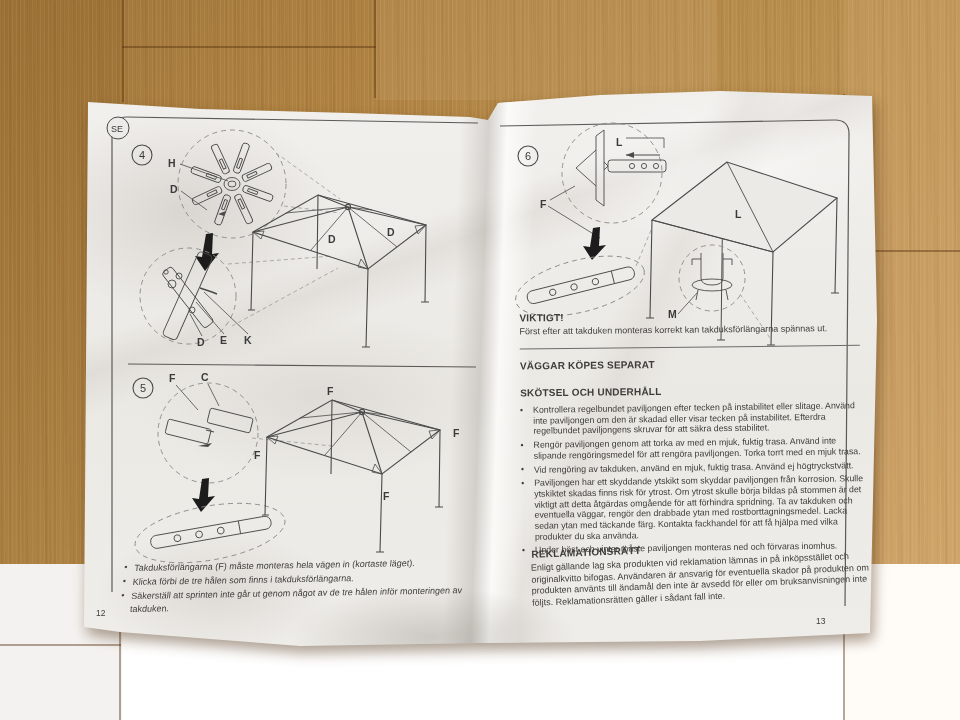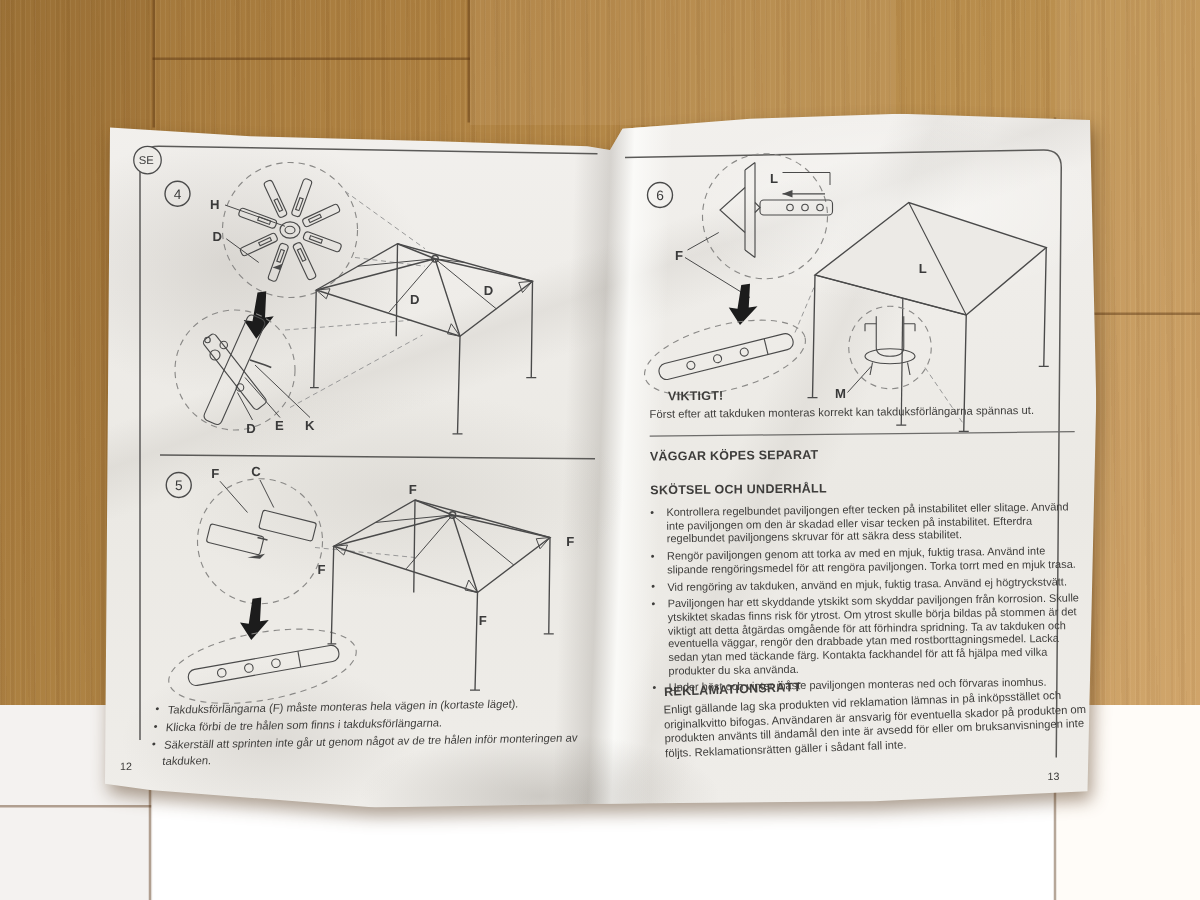--- a/index.html
+++ b/index.html
@@ -270,34 +270,34 @@
     </svg>
 
     <div class="txt left-bullets">
       <div class="b"><span>Takduksförlängarna (F) måste monteras hela vägen in (kortaste läget).</span></div>
       <div class="b"><span>Klicka förbi de tre hålen som finns i takduksförlängarna.</span></div>
       <div class="b"><span>Säkerställ att sprinten inte går ut genom något av de tre hålen inför monteringen av takduken.</span></div>
     </div>
     <div class="txt pagenum" style="left:16px;top:520px">12</div>
 
     <div class="right-upper">
-      <div class="txt h-bold" style="left:452px;top:229px">VIKTIGT!</div>
+      <div class="txt h-bold" style="left:437px;top:229px">VIKTIGT!</div>
       <div class="txt body-s" style="left:437px;top:243px;width:352px">Först efter att takduken monteras korrekt kan takduksförlängarna spännas ut.</div>
       <div class="divline" style="left:437px;top:265px;width:340px"></div>
       <div class="txt h-bold" style="left:437px;top:277px">VÄGGAR KÖPES SEPARAT</div>
       <div class="txt h-bold" style="left:437px;top:304px">SKÖTSEL OCH UNDERHÅLL</div>
     </div>
 
     <div class="txt care-list">
       <div class="b"><span>Kontrollera regelbundet paviljongen efter tecken på instabilitet eller slitage. Använd inte paviljongen om den är skadad eller visar tecken på instabilitet. Efterdra regelbundet paviljongens skruvar för att säkra dess stabilitet.</span></div>
       <div class="b"><span>Rengör paviljongen genom att torka av med en mjuk, fuktig trasa. Använd inte slipande rengöringsmedel för att rengöra paviljongen. Torka torrt med en mjuk trasa.</span></div>
       <div class="b"><span>Vid rengöring av takduken, använd en mjuk, fuktig trasa. Använd ej högtryckstvätt.</span></div>
       <div class="b"><span>Paviljongen har ett skyddande ytskikt som skyddar paviljongen från korrosion. Skulle ytskiktet skadas finns risk för ytrost. Om ytrost skulle börja bildas på stommen är det viktigt att detta åtgärdas omgående för att förhindra spridning. Ta av takduken och eventuella väggar, rengör den drabbade ytan med rostborttagningsmedel. Lacka sedan ytan med täckande färg. Kontakta fackhandel för att få hjälpa med vilka produkter du ska använda.</span></div>
       <div class="b"><span>Under höst och vinter måste paviljongen monteras ned och förvaras inomhus.</span></div>
     </div>
 
     <div class="claims">
       <div class="txt h-bold" style="left:434px;top:477px">REKLAMATIONSRÄTT</div>
       <div class="txt body-s" style="left:433px;top:491px;width:354px">Enligt gällande lag ska produkten vid reklamation lämnas in på inköpsstället och originalkvitto bifogas. Användaren är ansvarig för eventuella skador på produkten om produkten använts till ändamål den inte är avsedd för eller om bruksanvisningen inte följts. Reklamationsrätten gäller i sådant fall inte.</div>
     </div>
-    <div class="txt pagenum" style="left:758px;top:528px;font-weight:normal">13</div>
+    <div class="txt pagenum" style="left:736px;top:528px;font-weight:normal">13</div>
   </div>
 </div>
 
 </body></html>

